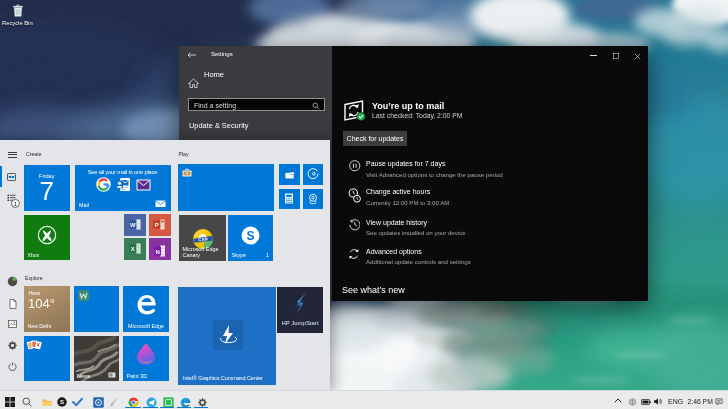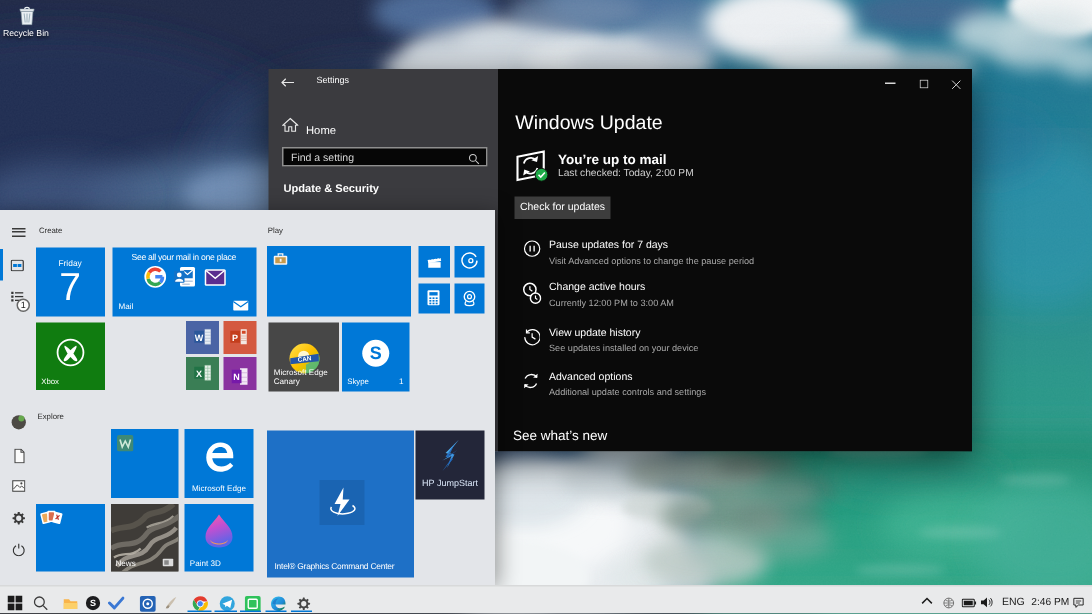--- a/index.html
+++ b/index.html
@@ -143,42 +143,41 @@
  <div id="winL">
 
   <svg class="abs" width="10" height="8" viewBox="0 0 20 16" style="left:8px;top:5px">
    <path d="M2 8 L18 8 M7 3 L2 8 L7 13" stroke="#e8e8e8" stroke-width="1.6" fill="none"></path>
   </svg>
   <div class="abs" style="left:32px;top:5px;font-size:6px;color:#fff">Settings</div>
 
   <svg class="abs" width="11" height="10" viewBox="0 0 22 20" style="left:9px;top:32px">
    <path d="M11 2 L21 11 L18 11 L18 19 L13 19 L13 13 L9 13 L9 19 L4 19 L4 11 L1 11 Z" fill="none" stroke="#e8e8e8" stroke-width="1.5"></path>
   </svg>
-  <div class="abs" style="left:25px;top:36px;font-size:7.5px;color:#fff">Home</div>
+  <div class="abs" style="left:25px;top:24px;font-size:7.5px;color:#fff">Home</div>
 
   <div class="abs" style="left:9px;top:52px;width:137px;height:13px;background:#060606;border:1px solid #8f8f8f">
    <div class="abs" style="left:5px;top:3px;font-size:7px;color:#d8d8d8">Find a setting</div>
    <svg class="abs" width="8" height="8" viewBox="0 0 16 16" style="right:4px;top:2.5px">
     <circle cx="6.5" cy="6.5" r="4.5" fill="none" stroke="#cfcfcf" stroke-width="1.4"></circle>
     <path d="M10 10 L14.5 14.5" stroke="#cfcfcf" stroke-width="1.4"></path>
    </svg>
   </div>
-  <div class="abs" style="left:10px;top:75px;font-size:7.4px;font-weight:bold;color:#fff">Update &amp; Security</div>
+  <div class="abs" style="left:10px;top:75px;font-size:7.4px;font-weight:normal;color:#fff">Update &amp; Security</div>
  </div>
  <div id="winR">
 
   <div class="abs" style="left:258px;top:9px;width:7px;height:1.1px;background:#d9d9d9"></div>
   <svg class="abs" width="6" height="6" viewBox="0 0 14 14" style="left:281px;top:7px">
    <rect x="1" y="1" width="12" height="12" fill="none" stroke="#d9d9d9" stroke-width="1.4"></rect>
   </svg>
   <svg class="abs" width="7" height="7" viewBox="0 0 14 14" style="left:301.5px;top:6.5px">
    <path d="M1.5 1.5 L12.5 12.5 M12.5 1.5 L1.5 12.5" stroke="#d9d9d9" stroke-width="1.3"></path>
   </svg>
 
-  <div class="abs" style="left:11.5px;top:27.5px;font-size:13px;font-weight:400;color:#fff;letter-spacing:0px">Windows Update</div>
 
   <svg class="abs" width="23" height="24" viewBox="0 0 46 48" style="left:12px;top:53px">
    <path d="M2 11 L37 4 L37 35 L2 42 Z" fill="none" stroke="#ffffff" stroke-width="2.8"></path>
    <path d="M10.5 20 A9.5 9.5 0 0 1 27 16" stroke="#fff" stroke-width="2.4" fill="none"></path>
    <path d="M29.5 10 L28 18 L20.5 15.5 Z" fill="#fff"></path>
    <path d="M28.5 26 A9.5 9.5 0 0 1 12 30" stroke="#fff" stroke-width="2.4" fill="none"></path>
    <path d="M9.5 36 L11 28 L18.5 30.5 Z" fill="#fff"></path>
    <circle cx="34" cy="35" r="8.5" fill="#1daa47" stroke="#0c0c0c" stroke-width="1.2"></circle>
    <path d="M30 35 L33 38 L38.5 32" stroke="#fff" stroke-width="2.2" fill="none"></path>
   </svg>
@@ -427,20 +426,25 @@
  <div class="tile" style="left:228px;top:74.5px;width:45px;height:46px;background:#0078d7">
   <svg class="abs" width="19" height="19" viewBox="0 0 38 38" style="left:13px;top:11px">
    <circle cx="19" cy="19" r="18" fill="#fff"></circle>
    <text x="19" y="27" text-anchor="middle" font-family="Liberation Sans" font-size="24" font-weight="bold" fill="#0078d7">S</text>
   </svg>
   <div class="tlabel">Skype</div>
   <div class="abs" style="right:4px;bottom:2.5px;color:#fff;font-size:5.4px">1</div>
  </div>
 
 
+ <div class="tile" style="left:24px;top:146px;width:45.5px;height:45.5px;background:linear-gradient(150deg,#b0926a 20%,#8d7454)">
+  <div class="abs" style="left:4.5px;top:3.5px;color:#fff;font-size:5px">Haze</div>
+  <div class="abs" style="left:4px;top:10px;color:#fff;font-size:13px;font-weight:300">104°</div>
+  <div class="tlabel" style="bottom:3px">New Delhi</div>
+ </div>
  <div class="tile" style="left:73.5px;top:146px;width:45.5px;height:45.5px;background:#0078d7">
   <svg class="abs" width="11" height="11" viewBox="0 0 22 22" style="left:4px;top:4px">
    <rect width="22" height="22" rx="3" fill="#3e8976"></rect>
    <path d="M4 6 L7 16 L11 8 L15 16 L18 6" fill="none" stroke="#cfe8d8" stroke-width="2.2"></path>
   </svg>
  </div>
  <div class="tile" style="left:123px;top:146px;width:46px;height:45.5px;background:#0078d7">
   <svg class="abs" width="24" height="24" viewBox="0 0 48 48" style="left:11px;top:6px">
    <path d="M43 37 C39 42,33 45,26 45 C15 45,7 37,7 26 C7 14,16 6,26 6 C36 6,43 13,43 23 L43 27 L15 27 C16 34,21 38,27 38 C32 38,36 36,39 33 Z M15 20 L35 20 C34 15,31 12,26 12 C21 12,17 15,15 20 Z" fill="#fff"></path>
   </svg>

